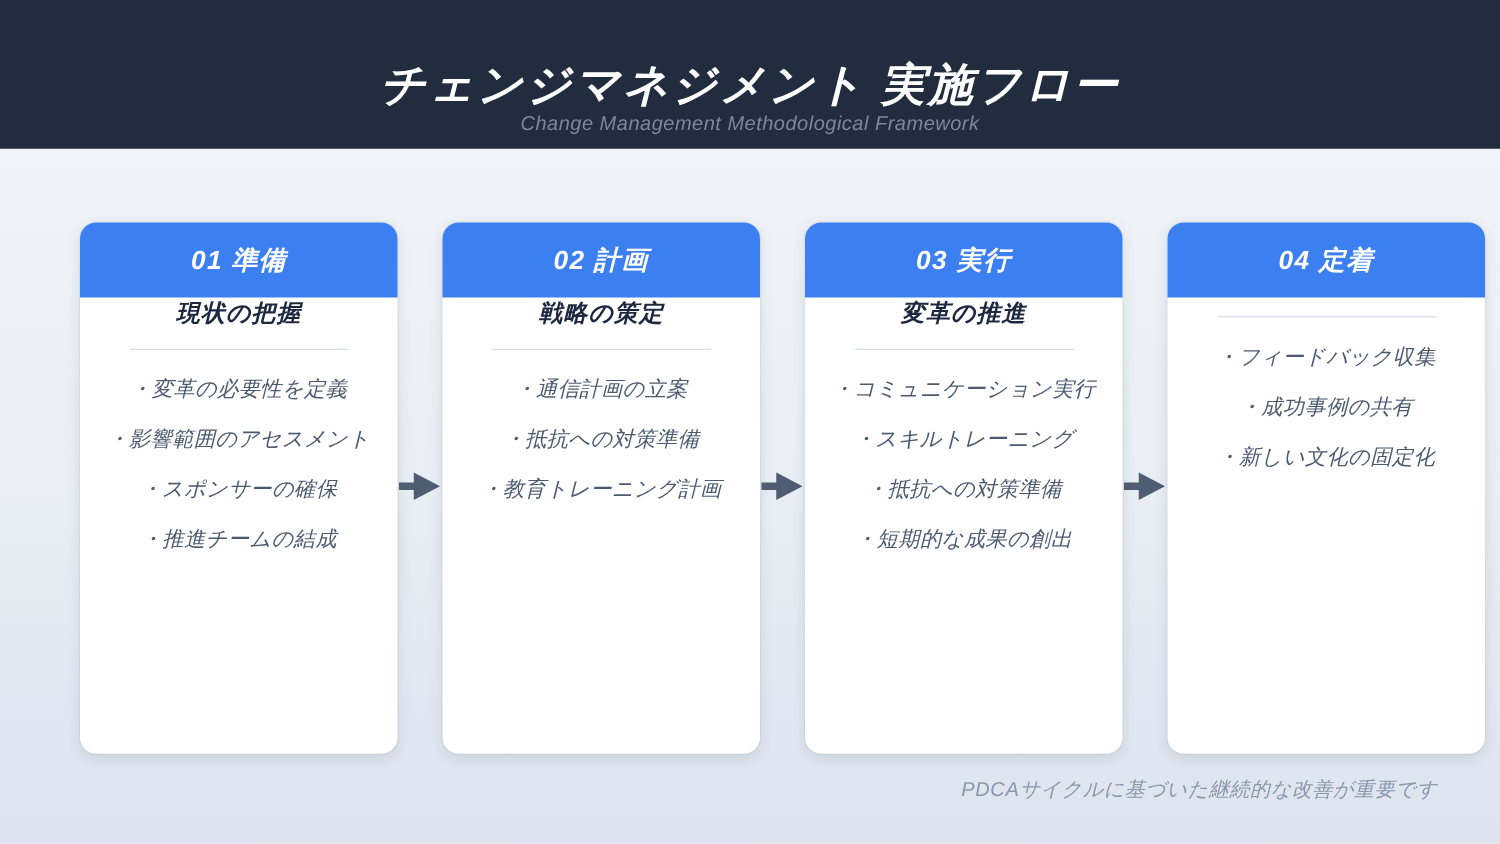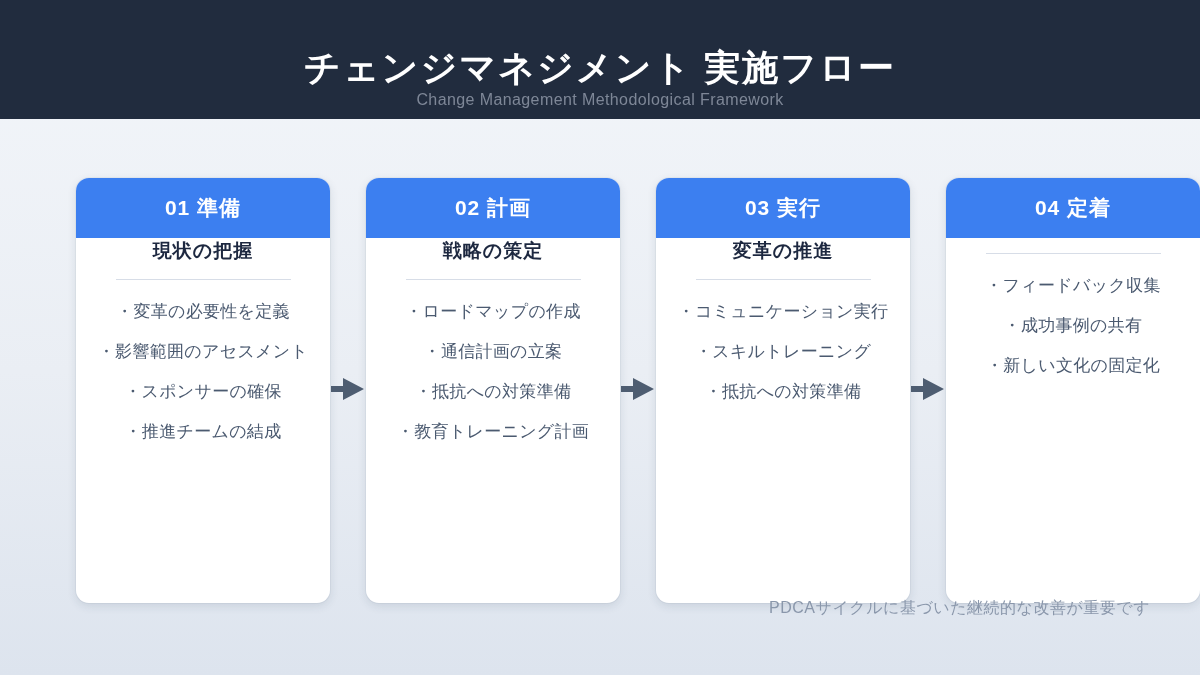--- a/index.html
+++ b/index.html
@@ -14,35 +14,36 @@
   }
   *{box-sizing:border-box;}
   html,body{margin:0;padding:0;}
   body{
     width:1200px;height:675px;overflow:hidden;
     font-family:"Liberation Sans","DejaVu Sans",sans-serif;
   }
   .slide{
     position:relative;width:1200px;height:675px;
     background:linear-gradient(180deg,var(--bg-top) 0%,#eaeef4 55%,var(--bg-bottom) 100%);
+    font-style:italic;
   }
   .top{
     height:119px;background:var(--header-bg);
     display:flex;flex-direction:column;align-items:center;justify-content:flex-end;
     padding-bottom:10px;
   }
   .title{
     margin:0;color:#ffffff;font-size:36px;font-weight:bold;
     letter-spacing:2px;line-height:1.1;white-space:nowrap;
   }
   .subtitle{
     color:#7e8797;font-size:16px;letter-spacing:0.4px;margin-top:3px;white-space:nowrap;
   }
   .flow{
-    display:flex;align-items:flex-start;padding:59px 0 0 31px;justify-content:flex-end;
+    display:flex;align-items:flex-start;padding:59px 0 0 64px;
   }
   .card{
     width:254px;height:425px;background:#ffffff;border-radius:13px;
     box-shadow:0 3px 10px rgba(35,55,85,0.12),0 0 0 1px rgba(35,55,85,0.04);
     flex:0 0 auto;
   }
   .card-head{
     height:60px;background:var(--accent);border-radius:13px 13px 0 0;
     color:#ffffff;font-weight:bold;font-size:21px;letter-spacing:1px;
     display:flex;align-items:center;justify-content:center;white-space:nowrap;
@@ -60,21 +61,21 @@
   .items li{
     text-align:center;font-size:17px;color:var(--item);
     line-height:40px;letter-spacing:0.3px;white-space:nowrap;
   }
   .arrow{
     width:36px;flex:0 0 auto;display:flex;justify-content:center;
     margin-top:199px;color:var(--arrow);
   }
   .arrow svg{display:block;}
   .note{
-    position:absolute;top:598px;right:50px;
+    position:absolute;top:622px;right:50px;
     font-size:16px;color:var(--muted);letter-spacing:0.5px;white-space:nowrap;
   }
 </style>
 </head>
 <body>
 
 <div class="slide">
 
   <header class="top">
     <h1 class="title">チェンジマネジメント 実施フロー</h1>
@@ -99,41 +100,41 @@
       <svg width="34" height="24" viewBox="0 0 34 24" aria-hidden="true">
         <path d="M0 9 h12 v-8 l21 11 -21 11 v-8 H0 z" fill="currentColor"></path>
       </svg>
     </div>
 
     <section class="card">
       <div class="card-head">02 計画</div>
       <div class="card-sub">戦略の策定</div>
       <div class="divider"></div>
       <ul class="items">
-        <li>・ロードマップの作成</li>
         <li>・通信計画の立案</li>
         <li>・抵抗への対策準備</li>
         <li>・教育トレーニング計画</li>
       </ul>
     </section>
 
     <div class="arrow">
       <svg width="34" height="24" viewBox="0 0 34 24" aria-hidden="true">
         <path d="M0 9 h12 v-8 l21 11 -21 11 v-8 H0 z" fill="currentColor"></path>
       </svg>
     </div>
 
     <section class="card">
       <div class="card-head">03 実行</div>
       <div class="card-sub">変革の推進</div>
       <div class="divider"></div>
       <ul class="items">
         <li>・コミュニケーション実行</li>
         <li>・スキルトレーニング</li>
         <li>・抵抗への対策準備</li>
+        <li>・短期的な成果の創出</li>
       </ul>
     </section>
 
     <div class="arrow">
       <svg width="34" height="24" viewBox="0 0 34 24" aria-hidden="true">
         <path d="M0 9 h12 v-8 l21 11 -21 11 v-8 H0 z" fill="currentColor"></path>
       </svg>
     </div>
 
     <section class="card">

